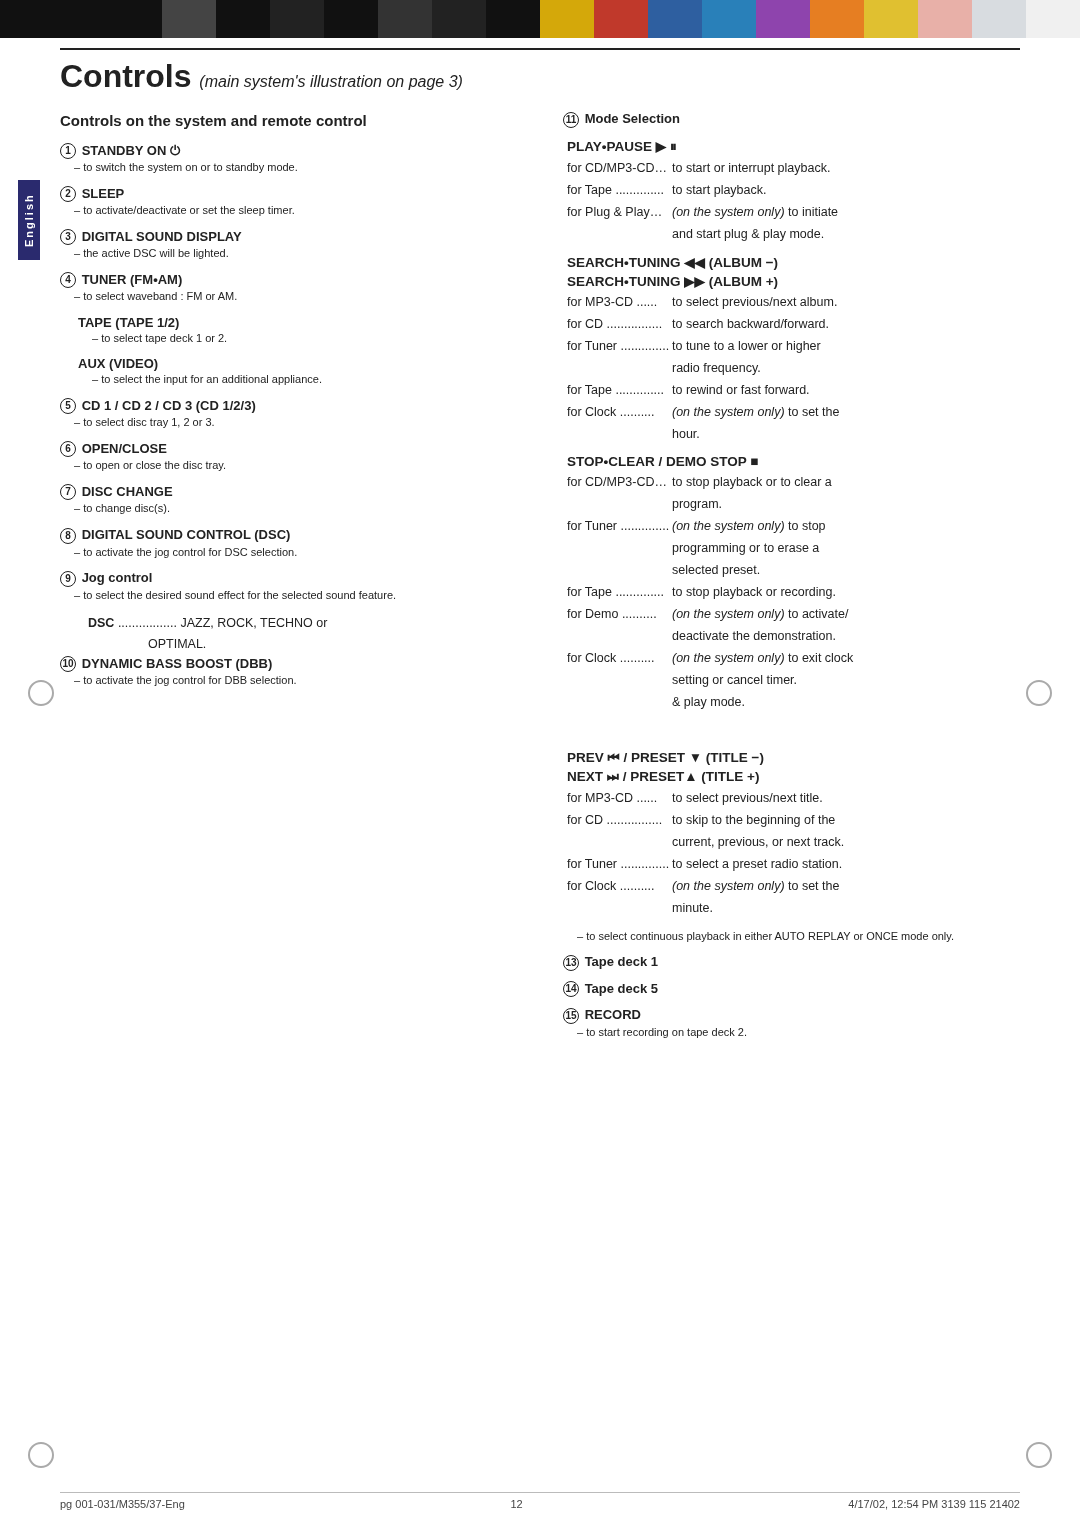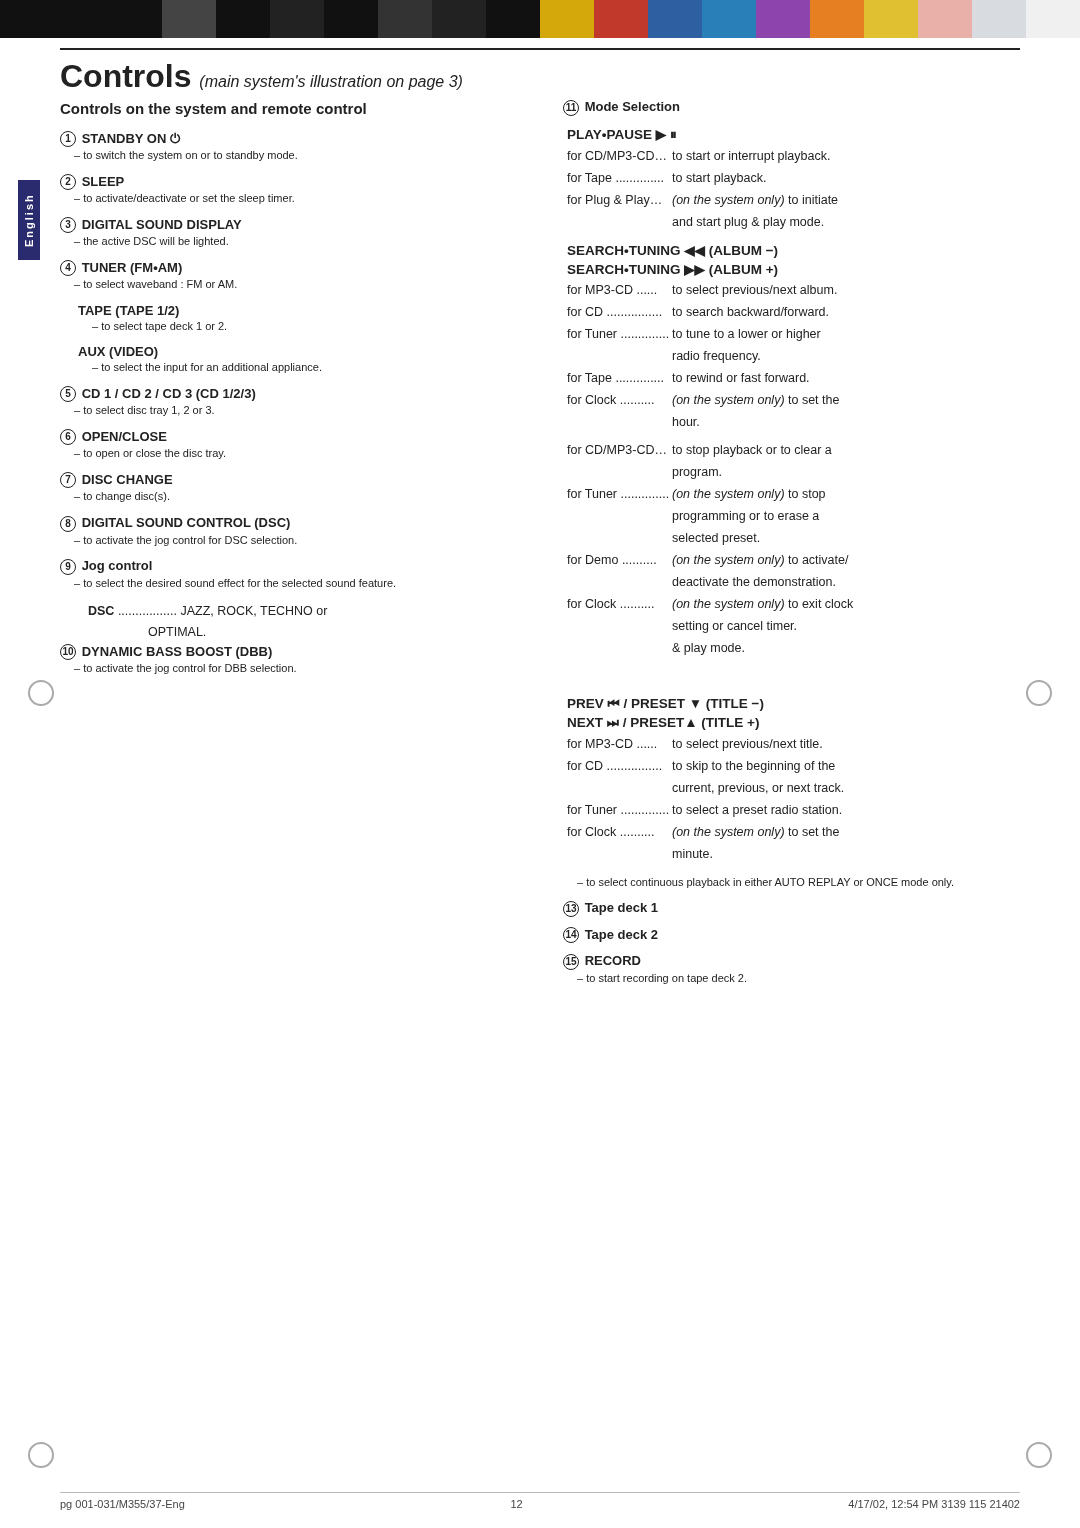--- a/index.html
+++ b/index.html
@@ -54,21 +54,21 @@
 
     
     .main-content {
       padding: 10px 60px 40px 60px;
     }
 
     
     .page-title {
       font-size: 28px;
       font-weight: bold;
-      margin-bottom: 4px;
+      margin-bottom: 16px;
       border-top: 2px solid #222;
       padding-top: 8px;
     }
     .page-title span.bold-controls {
       font-size: 32px;
       font-weight: 900;
     }
     .page-title span.subtitle {
       font-size: 16px;
       font-weight: normal;
@@ -315,25 +315,27 @@
           <div class="r-desc"><span style="display:inline-block;width:105px;">for MP3-CD ......</span>to select previous/next album.</div>
           <div class="r-desc"><span style="display:inline-block;width:105px;">for CD ................</span>to search backward/forward.</div>
           <div class="r-desc"><span style="display:inline-block;width:105px;">for Tuner ..............</span>to tune to a lower or higher</div>
           <div class="r-desc" style="padding-left:105px;">radio frequency.</div>
           <div class="r-desc"><span style="display:inline-block;width:105px;">for Tape ..............</span>to rewind or fast forward.</div>
           <div class="r-desc"><span style="display:inline-block;width:105px;">for Clock ..........</span><em class="note">(on the system only)</em> to set the</div>
           <div class="r-desc" style="padding-left:105px;">hour.</div>
         </div>
 
         <div style="margin-bottom:8px; padding-left:4px;">
+          <div class="rh-big">STOP•CLEAR / DEMO STOP ■</div>
           <div class="r-desc"><span style="display:inline-block;width:105px;">for CD/MP3-CD…</span>to stop playback or to clear a</div>
           <div class="r-desc" style="padding-left:105px;">program.</div>
           <div class="r-desc"><span style="display:inline-block;width:105px;">for Tuner ..............</span><em class="note">(on the system only)</em> to stop</div>
           <div class="r-desc" style="padding-left:105px;">programming or to erase a</div>
           <div class="r-desc" style="padding-left:105px;">selected preset.</div>
+          <div class="r-desc"><span style="display:inline-block;width:105px;">for Tape ..............</span>to stop playback or recording.</div>
           <div class="r-desc"><span style="display:inline-block;width:105px;">for Demo ..........</span><em class="note">(on the system only)</em> to activate/</div>
           <div class="r-desc" style="padding-left:105px;">deactivate the demonstration.</div>
           <div class="r-desc"><span style="display:inline-block;width:105px;">for Clock ..........</span><em class="note">(on the system only)</em> to exit clock</div>
           <div class="r-desc" style="padding-left:105px;">setting or cancel timer.</div>
           <div class="r-desc" style="padding-left:105px;">&amp; play mode.</div>
         </div>
 
         <div style="margin-bottom:10px; padding-left:4px;margin-top:38px;">
           <div class="rh-big">PREV ⏮ / PRESET ▼ (TITLE −)</div>
           <div class="rh-big" style="margin-top:0;">NEXT ⏭ / PRESET▲ (TITLE +)</div>
@@ -353,21 +355,21 @@
       <div class="control-item">
         <div class="item-title">
           <span class="circle-num">13</span>
           <strong>Tape deck 1</strong>
         </div>
       </div>
 
       <div class="control-item">
         <div class="item-title">
           <span class="circle-num">14</span>
-          <strong>Tape deck 2</strong>
+          <strong>Tape deck 5</strong>
         </div>
       </div>
 
       <div class="control-item">
         <div class="item-title">
           <span class="circle-num">15</span>
           <strong>RECORD</strong>
         </div>
         <div class="item-desc">to start recording on tape deck 2.</div>
       </div>

